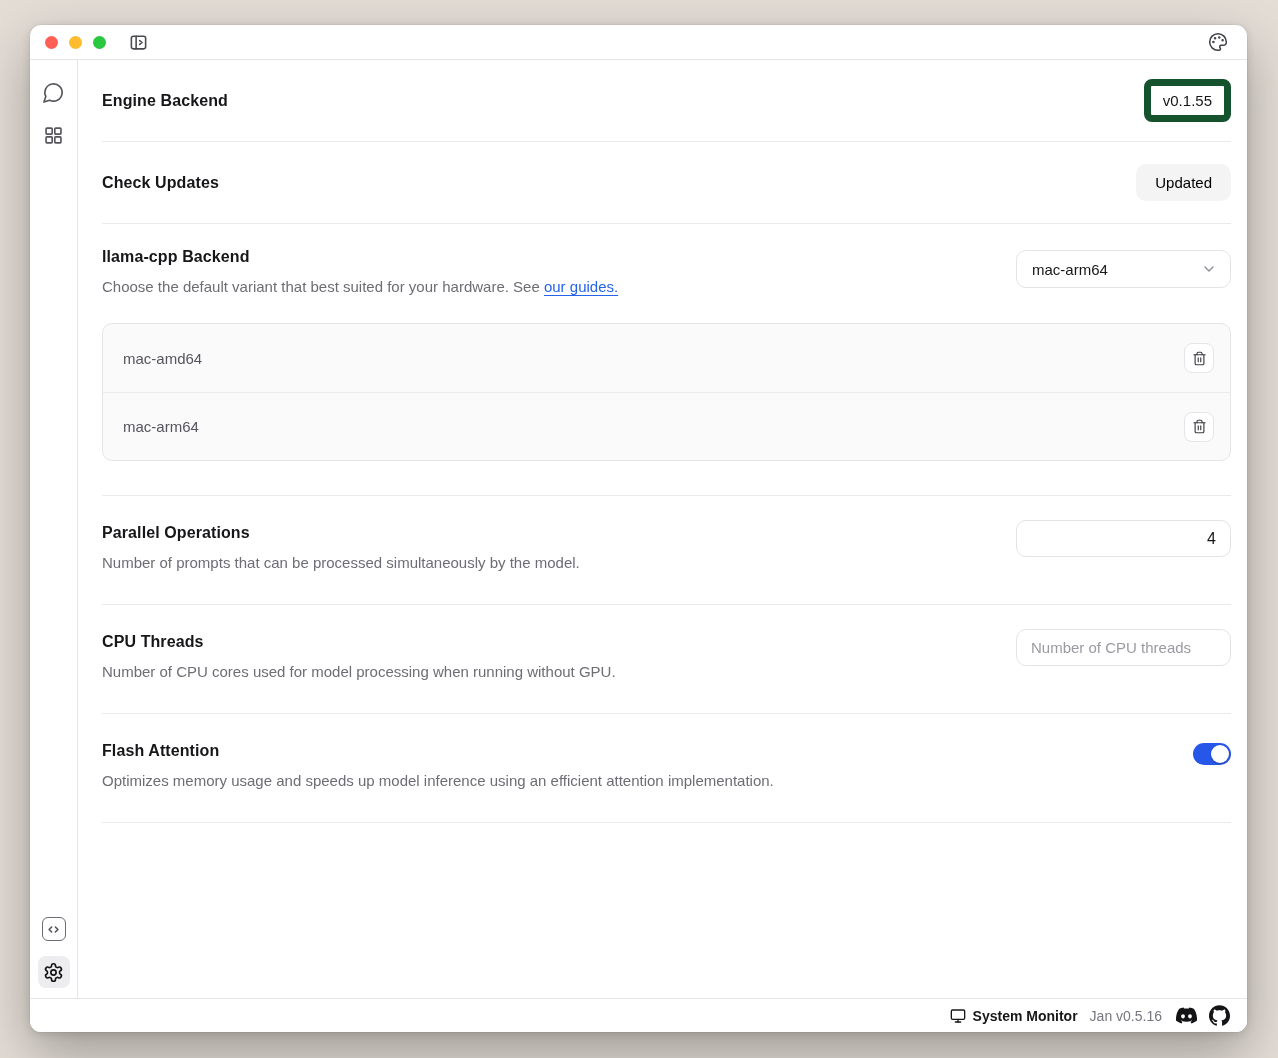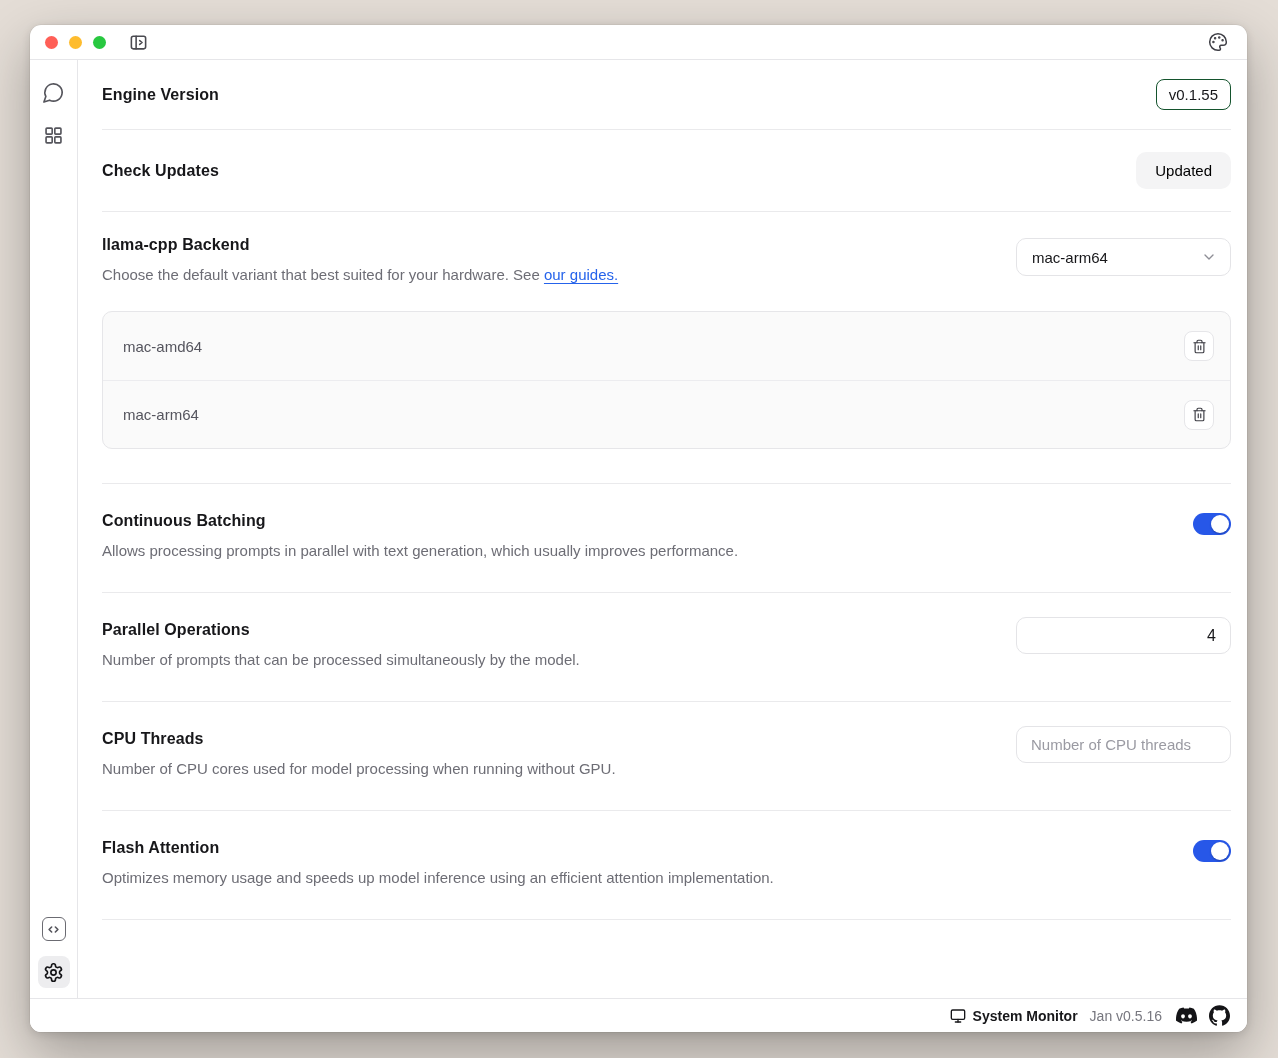--- a/index.html
+++ b/index.html
@@ -36,21 +36,21 @@
   .code-btn { width:24px; height:24px; border:1.5px solid #6b6b72; border-radius:6px; color:#55555c; display:flex; align-items:center; justify-content:center; }
   .gear-btn { width:32px; height:32px; border-radius:8px; background:#ededef; color:#141417; display:flex; align-items:center; justify-content:center; margin-top:-6px; }
   
   .main { flex:1; min-width:0; padding:0 16px 0 24px; overflow:hidden; }
   .row { border-bottom:1px solid #eaeaec; }
   .row-flex { display:flex; align-items:center; justify-content:space-between; }
   .row-label { font-size:16px; font-weight:700; color:#17171a; letter-spacing:.1px; }
   .desc { font-size:15px; color:#6d6d75; margin-top:10px; line-height:22px; }
   .desc a { color:#2563eb; text-decoration:underline; text-underline-offset:3px; }
   .r-engine { padding:19px 0; }
-  .badge { border:1px solid #14532d; border-radius:8px; padding:6px 12px; font-size:15px; font-weight:500; color:#17171a; background:#fff; }
+  .badge { border:7px solid #14532d; border-radius:8px; padding:6px 12px; font-size:15px; font-weight:500; color:#17171a; background:#fff; }
   .r-check { padding:22px 0; }
   .btn-updated { background:#f4f4f5; color:#000000; border:none; border-radius:10px; padding:10px 19px; font-size:15px; font-weight:400; font-family:inherit; }
   .backend-sec { padding:24px 0 34px; }
   .backend-head { display:flex; justify-content:space-between; align-items:flex-start; }
   .select {
     width:215px; height:38px; border:1px solid #e4e4e7; border-radius:10px; background:#fff;
     display:flex; align-items:center; justify-content:space-between; padding:0 13px 0 15px;
     font-size:15px; color:#17171a; cursor:pointer; margin-top:2px;
   }
   .select .chev { color:#8e8e96; display:flex; }
@@ -144,21 +144,21 @@
               <path d="M12.22 2h-.44a2 2 0 0 0-2 2v.18a2 2 0 0 1-1 1.73l-.43.25a2 2 0 0 1-2 0l-.15-.08a2 2 0 0 0-2.73.73l-.22.38a2 2 0 0 0 .73 2.73l.15.1a2 2 0 0 1 1 1.72v.51a2 2 0 0 1-1 1.74l-.15.09a2 2 0 0 0-.73 2.73l.22.38a2 2 0 0 0 2.73.73l.15-.08a2 2 0 0 1 2 0l.43.25a2 2 0 0 1 1 1.73V20a2 2 0 0 0 2 2h.44a2 2 0 0 0 2-2v-.18a2 2 0 0 1 1-1.73l.43-.25a2 2 0 0 1 2 0l.15.08a2 2 0 0 0 2.73-.73l.22-.39a2 2 0 0 0-.73-2.73l-.15-.08a2 2 0 0 1-1-1.74v-.5a2 2 0 0 1 1-1.74l.15-.09a2 2 0 0 0 .73-2.73l-.22-.38a2 2 0 0 0-2.73-.73l-.15.08a2 2 0 0 1-2 0l-.43-.25a2 2 0 0 1-1-1.73V4a2 2 0 0 0-2-2z"></path>
               <circle cx="12" cy="12" r="3"></circle>
             </svg>
         </span>
       </span>
     </div>
 
     <div class="main">
 
       <div class="row row-flex r-engine">
-        <div class="row-label">Engine Version</div>
+        <div class="row-label">Engine Backend</div>
         <div class="badge">v0.1.55</div>
       </div>
 
       <div class="row row-flex r-check">
         <div class="row-label">Check Updates</div>
         <button class="btn-updated" disabled="">Updated</button>
       </div>
 
       <div class="row backend-sec">
         <div class="backend-head">
@@ -201,29 +201,20 @@
                     <path d="M8 6V4a2 2 0 0 1 2-2h4a2 2 0 0 1 2 2v2"></path>
                     <line x1="10" y1="11" x2="10" y2="17"></line>
                     <line x1="14" y1="11" x2="14" y2="17"></line>
                   </svg>
               </span>
             </button>
           </div>
         </div>
       </div>
 
-      <div class="row section">
-        <div class="sec-head">
-          <div>
-            <div class="row-label">Continuous Batching</div>
-            <div class="desc">Allows processing prompts in parallel with text generation, which usually improves performance.</div>
-          </div>
-          <button class="toggle on"></button>
-        </div>
-      </div>
 
       <div class="row section">
         <div class="sec-head">
           <div>
             <div class="row-label">Parallel Operations</div>
             <div class="desc">Number of prompts that can be processed simultaneously by the model.</div>
           </div>
           <input class="num-input" type="text" value="4" style="">
         </div>
       </div>

